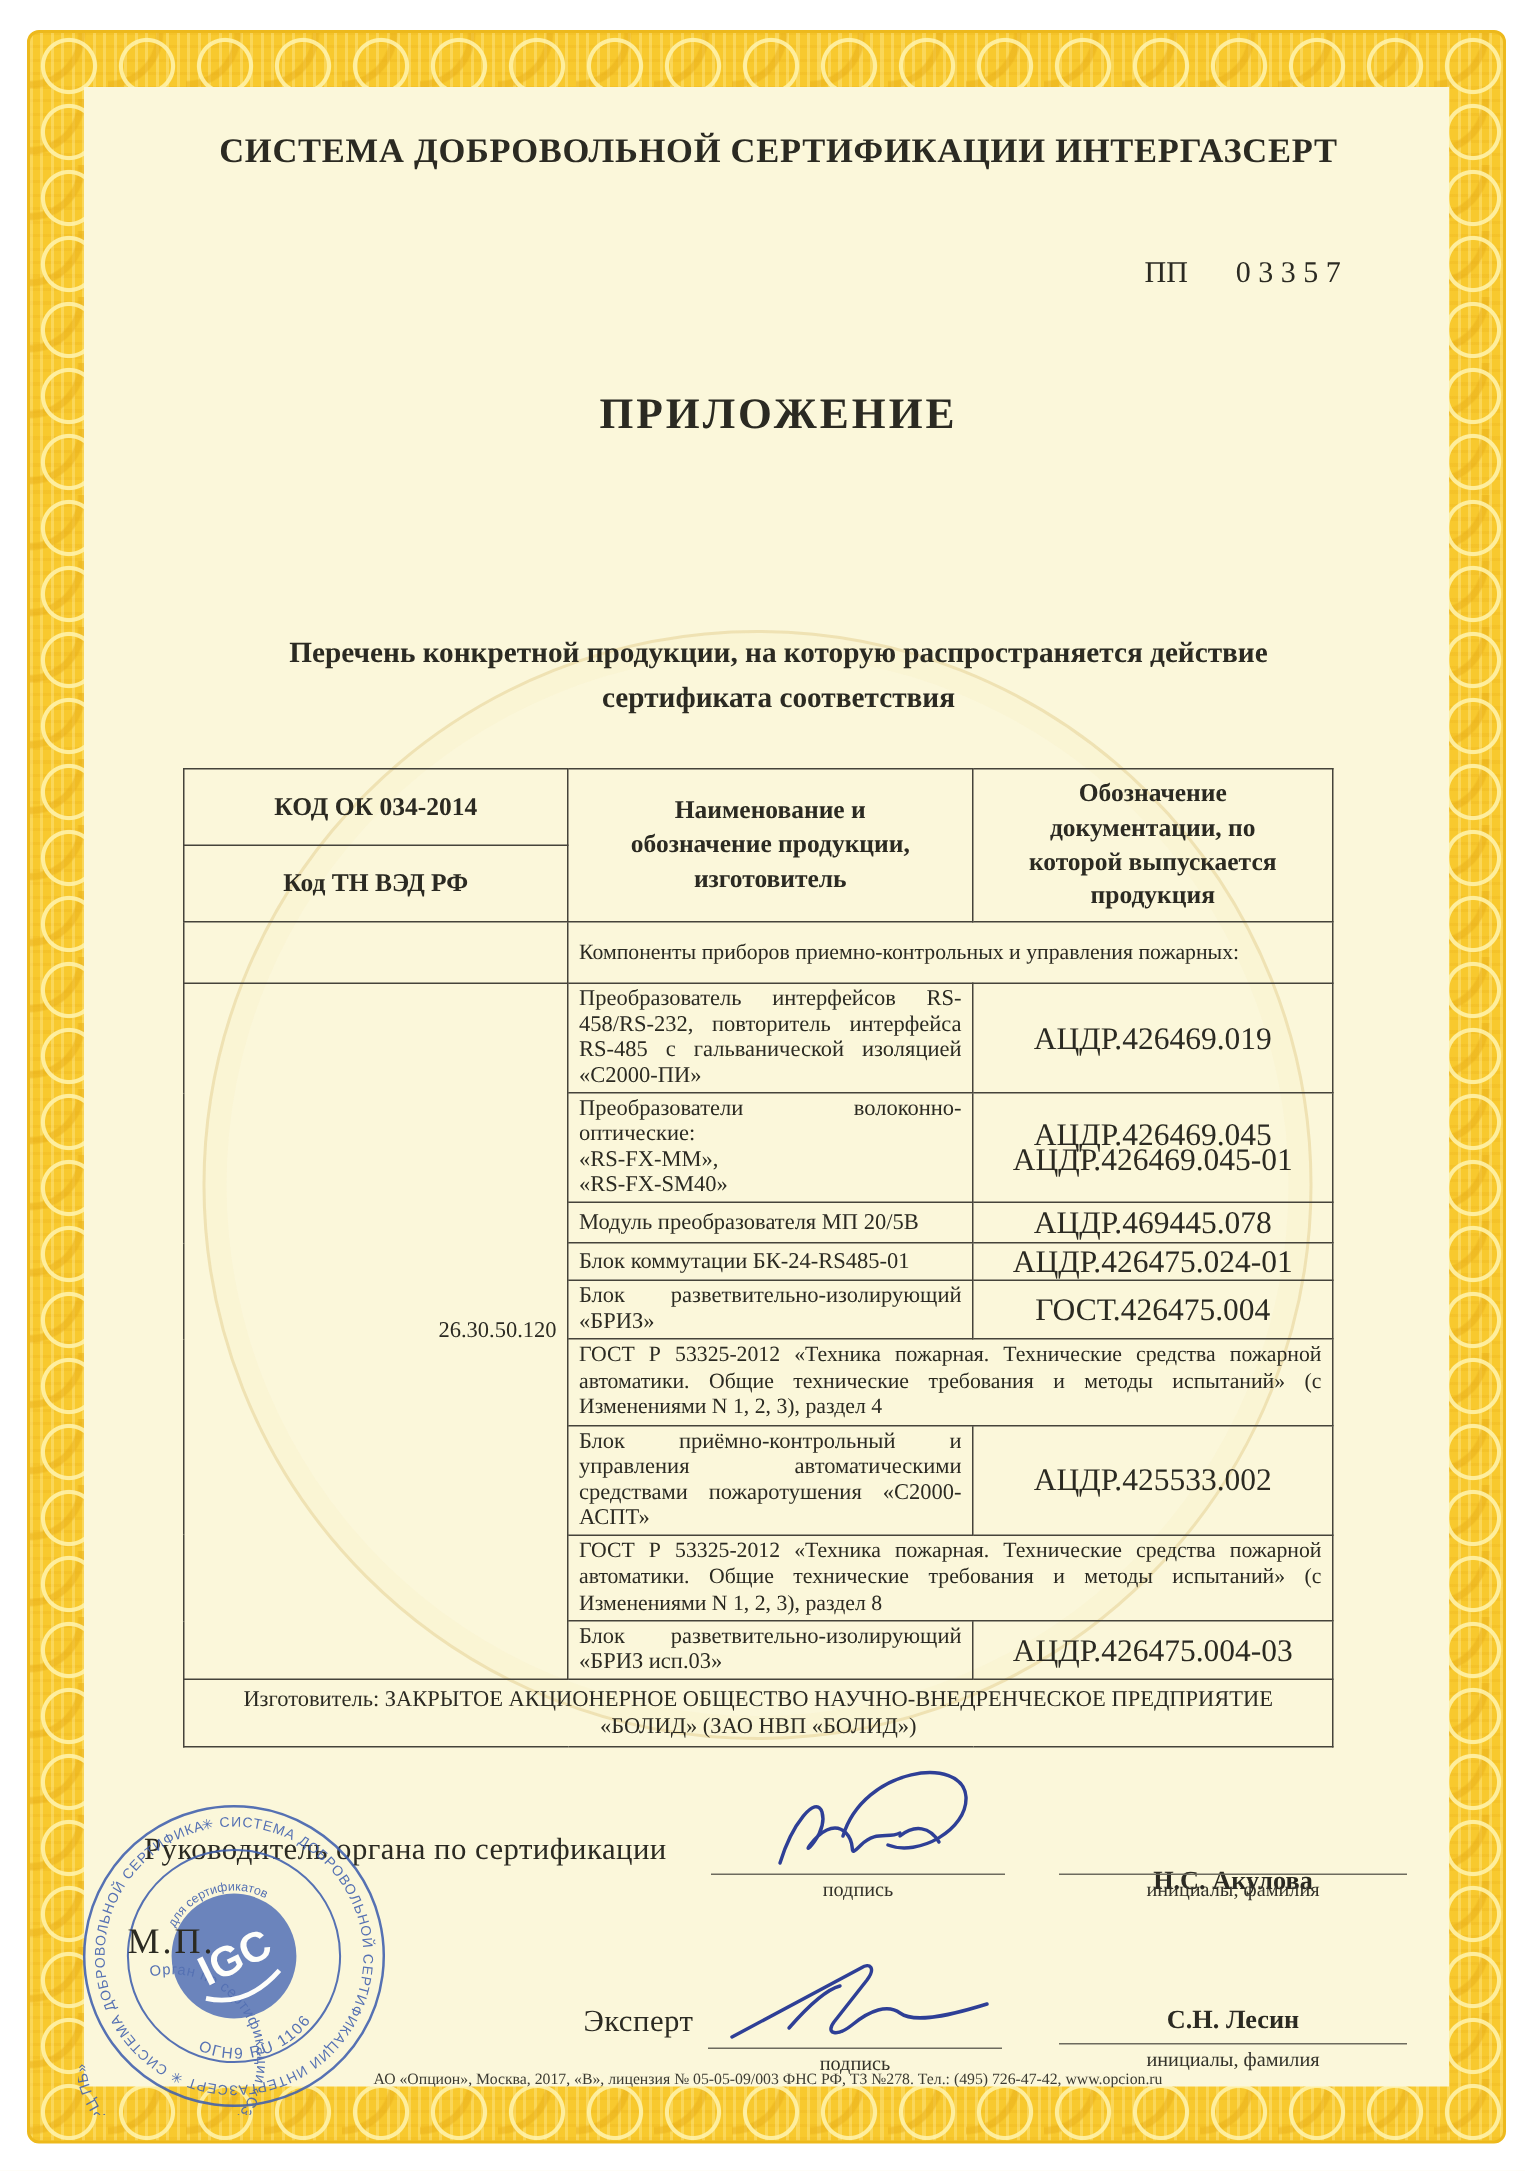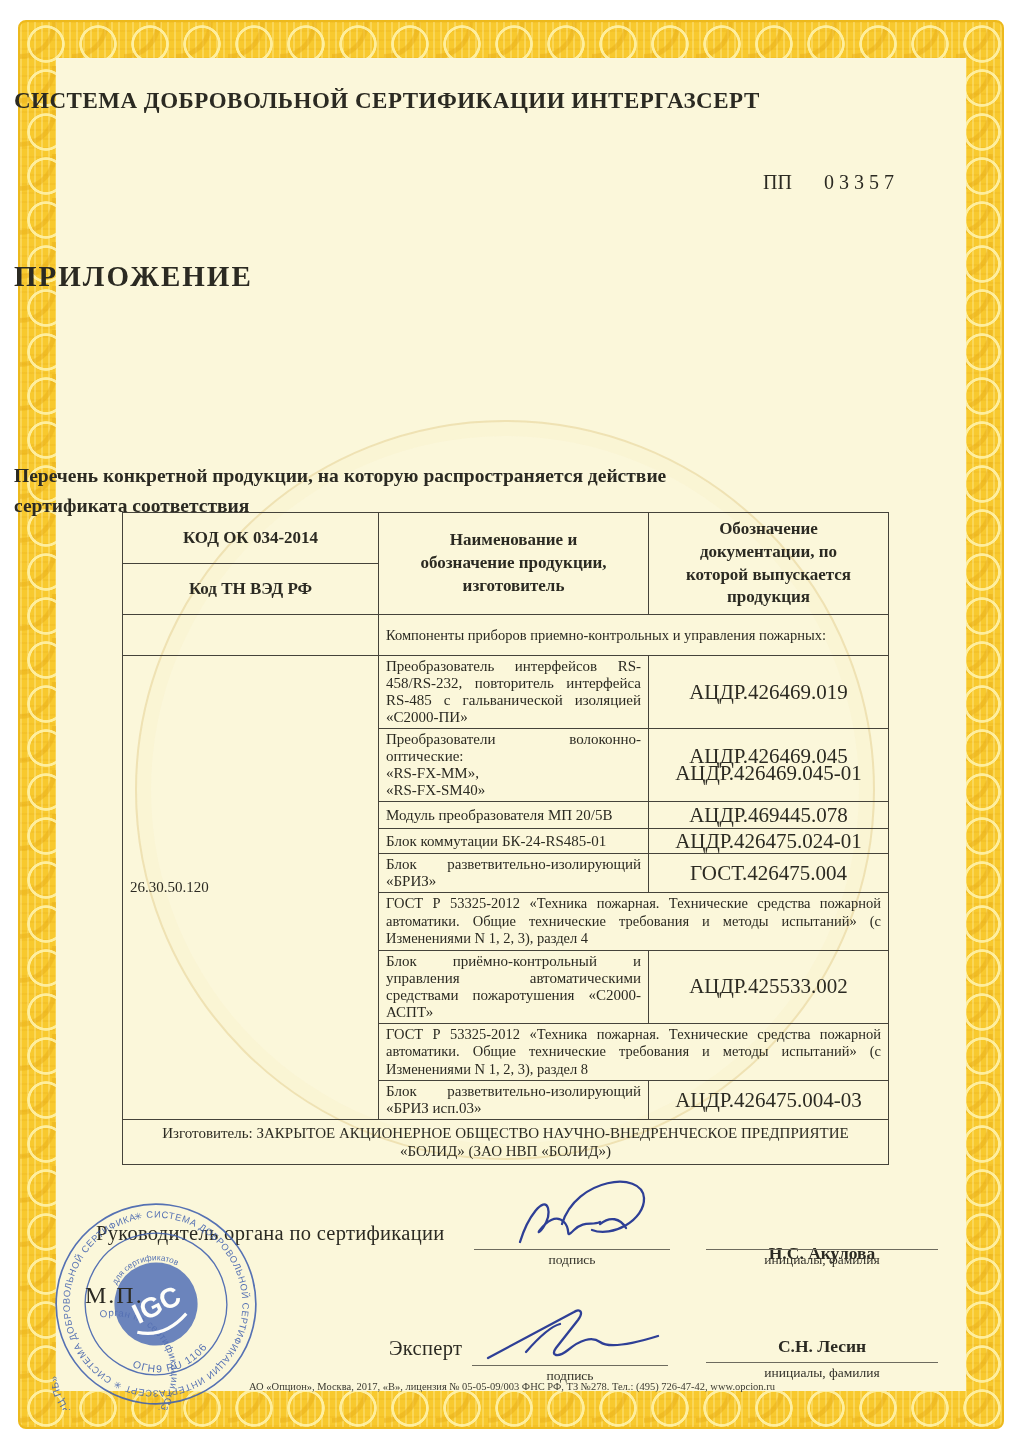--- a/index.html
+++ b/index.html
@@ -18,29 +18,29 @@
   
   .paper{position:absolute;left:56px;top:58px;right:58px;bottom:56px;
         background-color:#fbf7da;
         background-image:
           radial-gradient(circle at 50% 52%, #fdfbе8 0%, rgba(253,250,230,.9) 18%, rgba(253,250,230,0) 46%),
           repeating-linear-gradient(45deg, rgba(240,216,100,.20) 0 1px, rgba(240,216,100,0) 1px 4px),
           repeating-linear-gradient(-45deg, rgba(240,216,100,.20) 0 1px, rgba(240,216,100,0) 1px 4px);}
   .watermark-ring{position:absolute;left:135px;top:420px;width:736px;height:736px;border-radius:50%;
         border:2px solid rgba(224,200,130,.45);box-shadow:0 0 0 14px rgba(250,242,200,.35) inset;}
   .txt{position:absolute;}
-  .center{left:0;right:0;text-align:left;padding-left:14px;}
-  .preline{white-space:pre-line;margin-top:40px;}
+  .center{left:0;right:0;text-align:center;padding-left:14px;}
+  .preline{white-space:pre-line;}
   .doc-title{font-weight:bold;}
   
   table.main{position:absolute;left:122px;top:512px;width:766px;border-collapse:collapse;table-layout:fixed;
         font-size:15px;line-height:17px;}
   table.main td{border:1.6px solid #45433a;padding:2px 7px;vertical-align:middle;}
   td.hdr{font-weight:bold;font-size:17px;line-height:1.35;text-align:center;vertical-align:middle;}
-  td.codecell{text-align:left;font-size:15px;}
+  td.codecell{text-align:right;font-size:15px;}
   td.product{text-align:justify;vertical-align:top;padding-top:4px;}
   td.docnum{text-align:center;font-size:21px;}
   td.grouprow{vertical-align:top;height:36px;font-size:14.5px;}
   td.gost{text-align:justify;vertical-align:top;padding-top:4px;font-size:14.5px;line-height:17.5px;}
   td.maker{font-size:15px;line-height:18px;vertical-align:top;padding:4px 8px;text-align:center;}
   
   .sig-line{position:absolute;border-top:1.6px solid #6d6b5e;height:0;}
   .caption{position:absolute;text-align:center;font-size:13.5px;color:#33322a;}
   .sig-name{position:absolute;text-align:center;font-weight:bold;font-size:17.5px;}
   .sig-label{position:absolute;font-weight:normal;font-size:20.5px;letter-spacing:.3px;}

